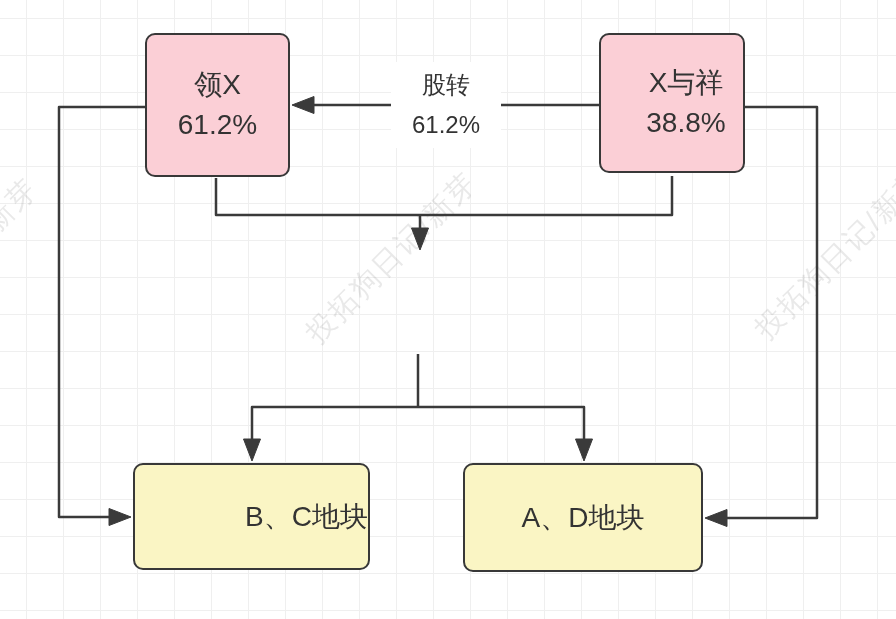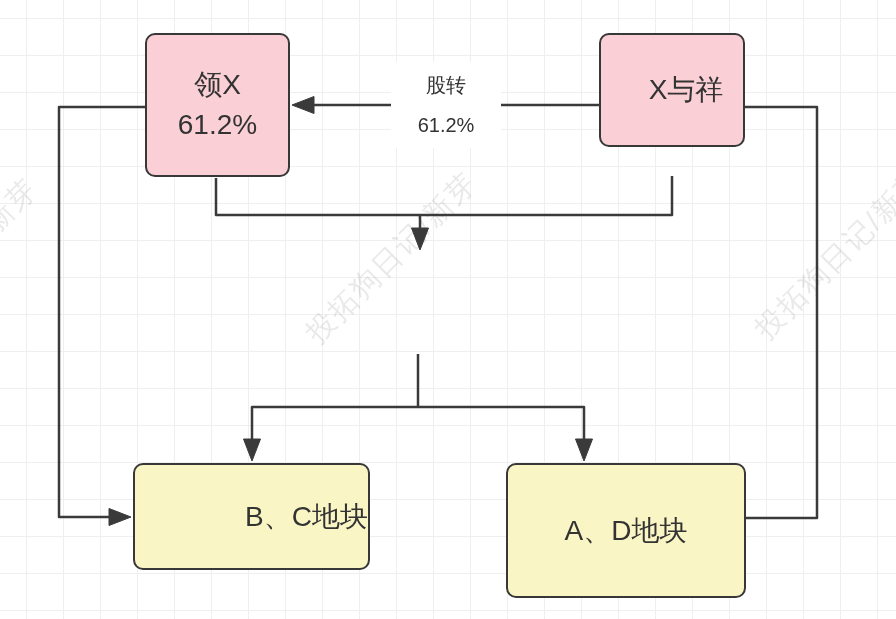--- a/index.html
+++ b/index.html
@@ -56,35 +56,35 @@
     display: flex;
     flex-direction: column;
     align-items: center;
     justify-content: center;
     font-size: 28px;
     line-height: 40px;
     color: #333333;
     text-align: center;
   }
   .node-lingx    { left: 145px; top: 33px;  width: 145px; height: 144px; }
-  .node-xyuxiang { left: 599px; top: 33px;  width: 146px; height: 114px; padding-left: 28px; }
+  .node-xyuxiang { left: 599px; top: 33px;  width: 146px; height: 140px; padding-left: 28px; }
   .node-project  { left: 288px; top: 251px; width: 259px; height: 103px; border-radius: 12px; }
   .node-bc       { left: 133px; top: 463px; width: 237px; height: 107px; align-items: flex-end; }
-  .node-ad       { left: 463px; top: 463px; width: 240px; height: 135px; margin-left: 43px; }
+  .node-ad       { left: 463px; top: 463px; width: 240px; height: 109px; }
   .edge-label {
     position: absolute;
     z-index: 3;
     left: 391px; top: 62px;
     width: 110px; height: 86px;
     background: #ffffff;
     display: flex;
     flex-direction: column;
     align-items: center;
     justify-content: center;
-    font-size: 20px;
+    font-size: 24px;
     line-height: 40px;
     color: #333333;
     text-align: center;
   }
 </style>
 </head>
 <body>
 
 <div class="canvas">
 
@@ -123,20 +123,21 @@
     </g>
   </svg>
 
   <div class="node node-lingx" style="background-color: rgb(251, 207, 214);">
     <span>领X</span>
     <span>61.2%</span>
   </div>
 
   <div class="node node-xyuxiang" style="background-color: rgb(251, 207, 214);">
     <span>X与祥</span>
+    <span>38.8%</span>
   </div>
 
 
   <div class="node node-bc" style="background-color: rgb(250, 245, 196);">
     <span>B、C地块</span>
   </div>
 
   <div class="node node-ad" style="background-color: rgb(250, 245, 196);">
     <span>A、D地块</span>
   </div>

